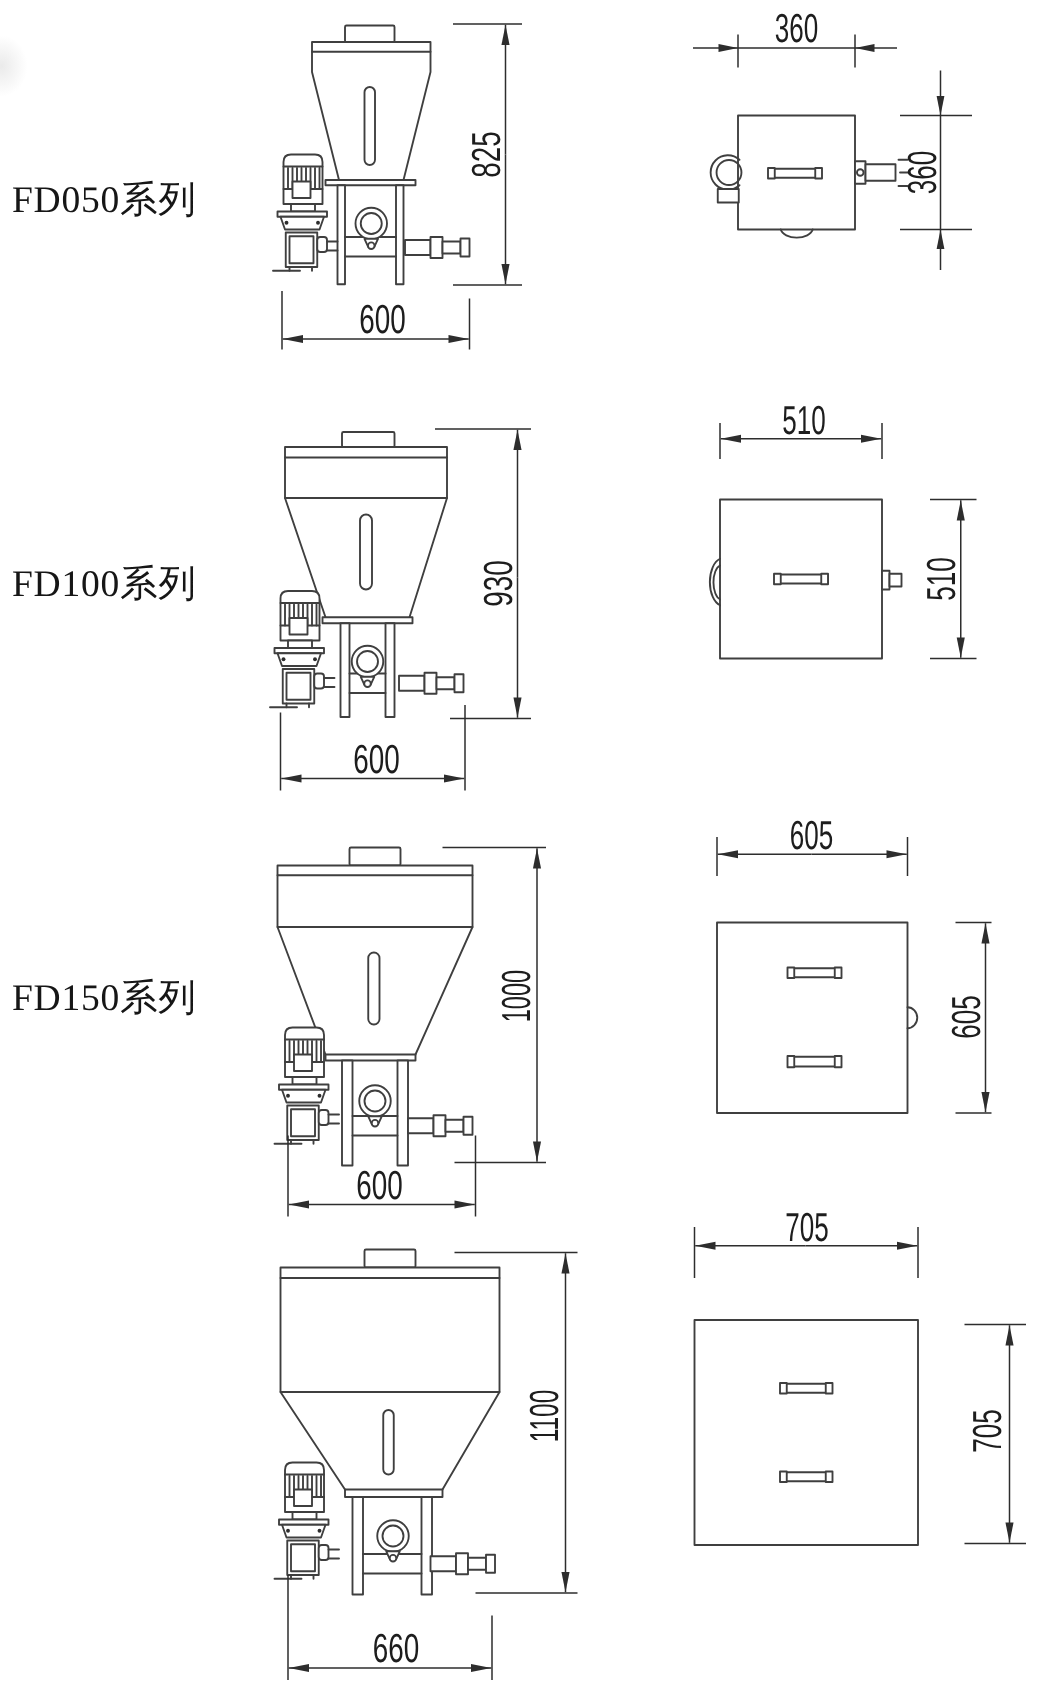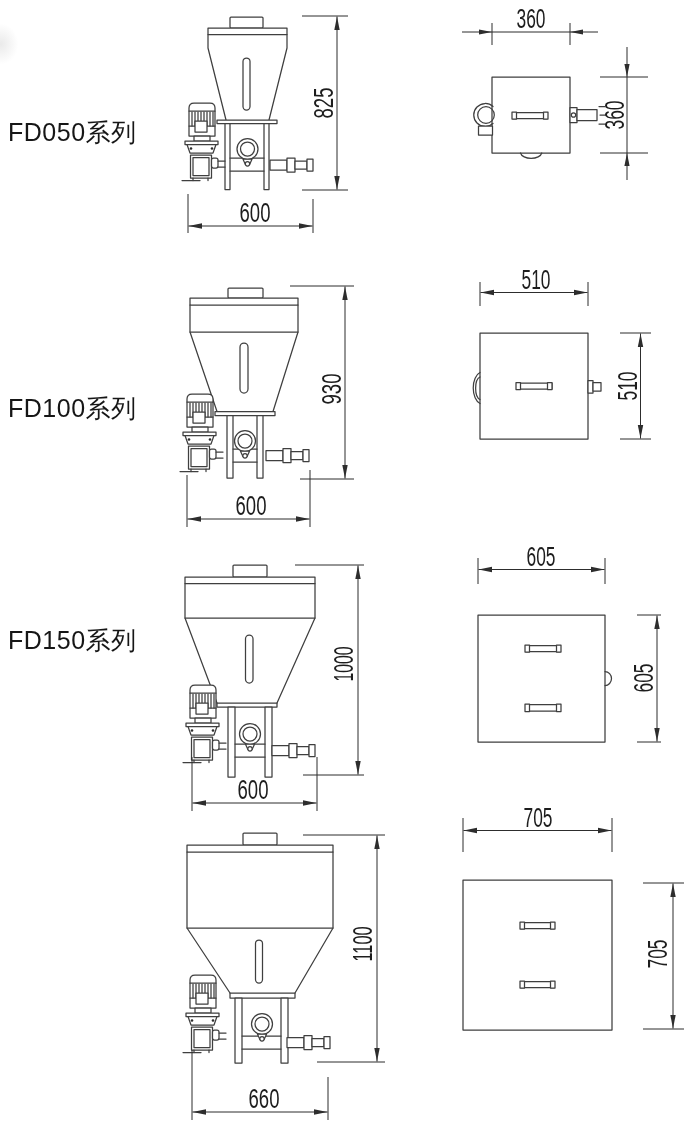--- a/index.html
+++ b/index.html
@@ -1,37 +1,37 @@
 <!DOCTYPE html>
 <html><head>
 <meta charset="utf-8">
 <style>
   html,body{margin:0;padding:0;background:#ffffff;}
   .page{position:relative;width:700px;height:1131px;background:#ffffff;overflow:hidden;
         font-family:"Liberation Sans","DejaVu Sans",sans-serif;}
   .smudge{position:absolute;left:-16px;top:24px;width:34px;height:40px;
           background:radial-gradient(ellipse at center,#eaeaea 0%,rgba(255,255,255,0) 72%);}
-  .series-label{position:absolute;left:8px;font-family:Liberation Sans, sans-serif;
+  .series-label{position:absolute;left:8px;font-family:Liberation Serif, serif;
           font-size:25px;color:#161616;white-space:nowrap;letter-spacing:.5px;}
   svg.sheet{position:absolute;left:0;top:0;}
   .s{fill:none;stroke:#3f3f3f;stroke-width:1.25;stroke-linejoin:round;stroke-linecap:round;}
   .w{fill:#ffffff;stroke:#3f3f3f;stroke-width:1.25;stroke-linejoin:round;}
   .d{fill:none;stroke:#2d2d2d;stroke-width:1;}
   .a{fill:#2d2d2d;stroke:none;}
   .dim{font-family:"Liberation Sans","DejaVu Sans",sans-serif;font-size:27px;fill:#1d1d1d;}
 </style>
 </head>
 <body>
 
 <div class="page">
   <div class="smudge"></div>
 
   <div class="series-label" style="top:116px;">FD050系列</div>
-  <div class="series-label" style="top:392px;">FD100系列</div>
-  <div class="series-label" style="top:624px;">FD150系列</div>
+  <div class="series-label" style="top:372px;">FD100系列</div>
+  <div class="series-label" style="top:648px;">FD150系列</div>
 
   <svg class="sheet" width="700" height="1131" viewBox="0 0 700 1131">
     <defs>
       <marker id="arr" markerUnits="userSpaceOnUse" markerWidth="16" markerHeight="9" viewBox="-15 -4.5 16 9" refX="0" refY="0" orient="auto">
         <path d="M0,0 L-13.5,2.7 L-13.5,-2.7 Z" fill="#2d2d2d"></path>
       </marker>
 
       <g id="sym-motor">
         <path class="w" d="M2,33 L2,5 Q2,0 7,0 L23,0 Q28,0 28,5 L28,33 Z"></path>
         <line class="s" x1="2" y1="8" x2="28" y2="8"></line>

